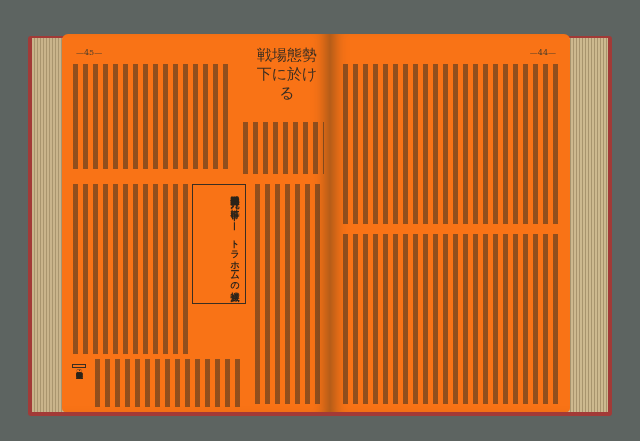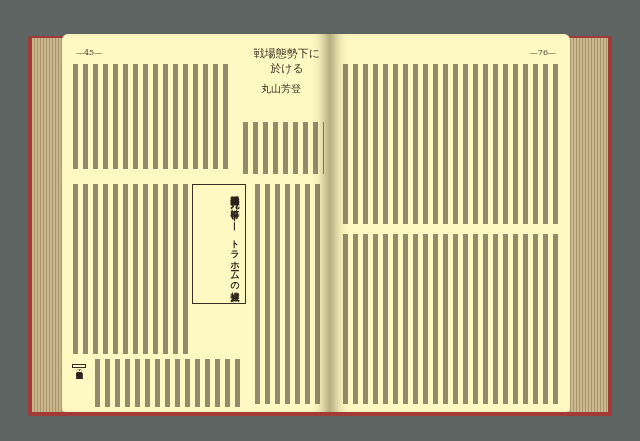--- a/index.html
+++ b/index.html
@@ -1,57 +1,56 @@
 <!DOCTYPE html>
 <html><head>
 <meta charset="utf-8">
 <style>
   html,body{margin:0;padding:0;}
   body{width:640px;height:441px;background:#5d6461;position:relative;overflow:hidden;font-family:"DejaVu Serif",serif;}
   .book{position:absolute;left:28px;top:30px;width:584px;height:390px;}
   .cover{position:absolute;left:0;top:6px;width:584px;height:380px;background:#a23a37;border-radius:3px;}
   .edge-left{position:absolute;left:4px;top:8px;width:36px;height:374px;background:repeating-linear-gradient(90deg,#c9b48b 0 2px,#a9956e 2px 3px);}
   .edge-right{position:absolute;right:4px;top:8px;width:46px;height:374px;background:repeating-linear-gradient(90deg,#cdb98f 0 2px,#a8946d 2px 3px);}
-  .page{position:absolute;top:4px;height:378px;background:#fef9c3;}
+  .page{position:absolute;top:4px;height:378px;background:#f97316;}
   .page.left{left:34px;width:268px;border-radius:6px 0 0 4px;box-shadow:inset -14px 0 14px -10px rgba(80,60,30,.55);}
   .page.right{left:302px;width:240px;border-radius:0 6px 4px 0;box-shadow:inset 14px 0 14px -10px rgba(80,60,30,.55);}
   .folio{position:absolute;top:14px;font-size:8px;color:#4a3c2a;}
   .col{position:absolute;writing-mode:vertical-rl;font-size:7px;line-height:9px;color:#3f3326;letter-spacing:1px;overflow:hidden;}
   .title-block{position:absolute;left:176px;top:12px;width:86px;writing-mode:horizontal-tb;}
-  .sub{font-size:11px;color:#3a2e22;text-align:center;direction:rtl;margin-left:12px;}
+  .sub{font-size:15px;color:#3a2e22;text-align:center;direction:rtl;margin-left:12px;}
   .main-title{font-size:17px;font-weight:bold;color:#2c241b;text-align:center;border-top:2px solid #3a2e22;border-bottom:2px solid #3a2e22;margin-top:4px;padding:2px 0;direction:rtl;}
   .author{font-size:10px;color:#3a2e22;text-align:center;margin-top:6px;direction:rtl;}
   .box{position:absolute;left:130px;top:150px;width:54px;height:120px;border:1px solid #3a2e22;writing-mode:vertical-rl;font-size:9px;font-weight:bold;color:#2c241b;padding:4px;box-sizing:border-box;}
   .caption{position:absolute;left:10px;top:330px;font-size:7px;writing-mode:vertical-rl;border:1px solid #3a2e22;color:#2c241b;padding:1px;}
   .textfill{background:repeating-linear-gradient(90deg,transparent 0 3px,rgba(60,48,34,.55) 3px 8px,transparent 8px 10px);}
 </style>
 </head>
 <body>
 
 <div class="book">
   <div class="cover"></div>
   <div class="edge-left"></div>
   <div class="edge-right"></div>
 
   <div class="page left">
     <div class="folio" style="left:14px">—45—</div>
     <div class="title-block">
       <div class="sub">戦場態勢下に於ける</div>
-      <div class="author">丸山芳登</div>
     </div>
     <div class="col textfill" style="left:8px;top:30px;width:160px;height:105px"></div>
     <div class="col textfill" style="left:178px;top:88px;width:84px;height:52px"></div>
     <div class="col textfill" style="left:8px;top:150px;width:118px;height:170px"></div>
     <div class="col textfill" style="left:190px;top:150px;width:72px;height:220px"></div>
     <div class="col textfill" style="left:30px;top:325px;width:150px;height:48px"></div>
     <div class="box">
       <span>健兵健民運動</span>
       <span>九月の行事は—— トラホームの撲滅</span>
     </div>
     <div class="caption">（観察・愛知県立高等学校）</div>
   </div>
 
   <div class="page right">
-    <div class="folio" style="right:14px">—76—</div>
+    <div class="folio" style="right:14px">—44—</div>
     <div class="col textfill" style="left:10px;top:30px;width:220px;height:160px"></div>
     <div class="col textfill" style="left:10px;top:200px;width:220px;height:170px"></div>
   </div>
 </div>
 
 </body></html>

